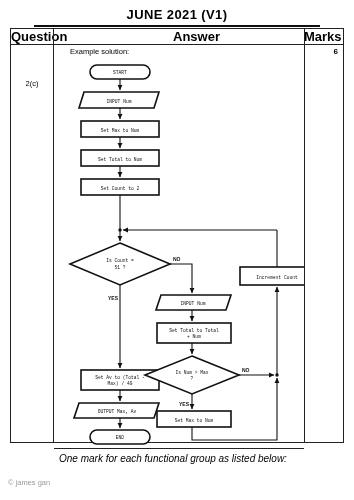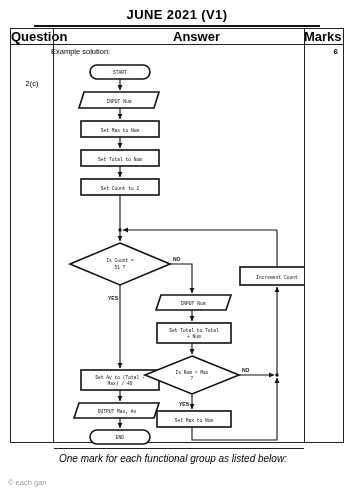--- a/index.html
+++ b/index.html
@@ -42,21 +42,21 @@
 
   .cell-q{
     position:absolute;left:0;top:18px;width:42px;
     text-align:center;font-size:7.5px;color:#000;margin-top:32px;
   }
   .cell-m{
     position:absolute;left:293px;top:18px;width:34px;
     text-align:right;font-size:8px;font-weight:bold;color:#000;
   }
   .cell-a-lead{
-    position:absolute;left:40px;top:18px;font-size:7.5px;color:#000;
+    position:absolute;left:59px;top:18px;font-size:7.5px;color:#000;
   }
   .cell-a-foot{
     position:absolute;left:48px;top:424px;font-size:10px;color:#000;font-style:italic;
   }
   .foot-rule{
     position:absolute;left:43px;top:419px;width:250px;height:1px;background:#222;
   }
 
   
   .flow{position:absolute;left:42px;top:28px;width:251px;height:390px;}
@@ -183,15 +183,15 @@
 
         <rect class="bx" x="187" y="210" width="74" height="18"></rect>
         <text class="lbl" x="224" y="221.6">Increment Count</text>
 
         <path class="ln" d="M224,210 L224,173"></path>
       </svg>
     </div>
 
   </div>
 
-  <div class="wm">© each gan</div>
+  <div class="wm">© james gan</div>
 
 </div>
 
 </body></html>

